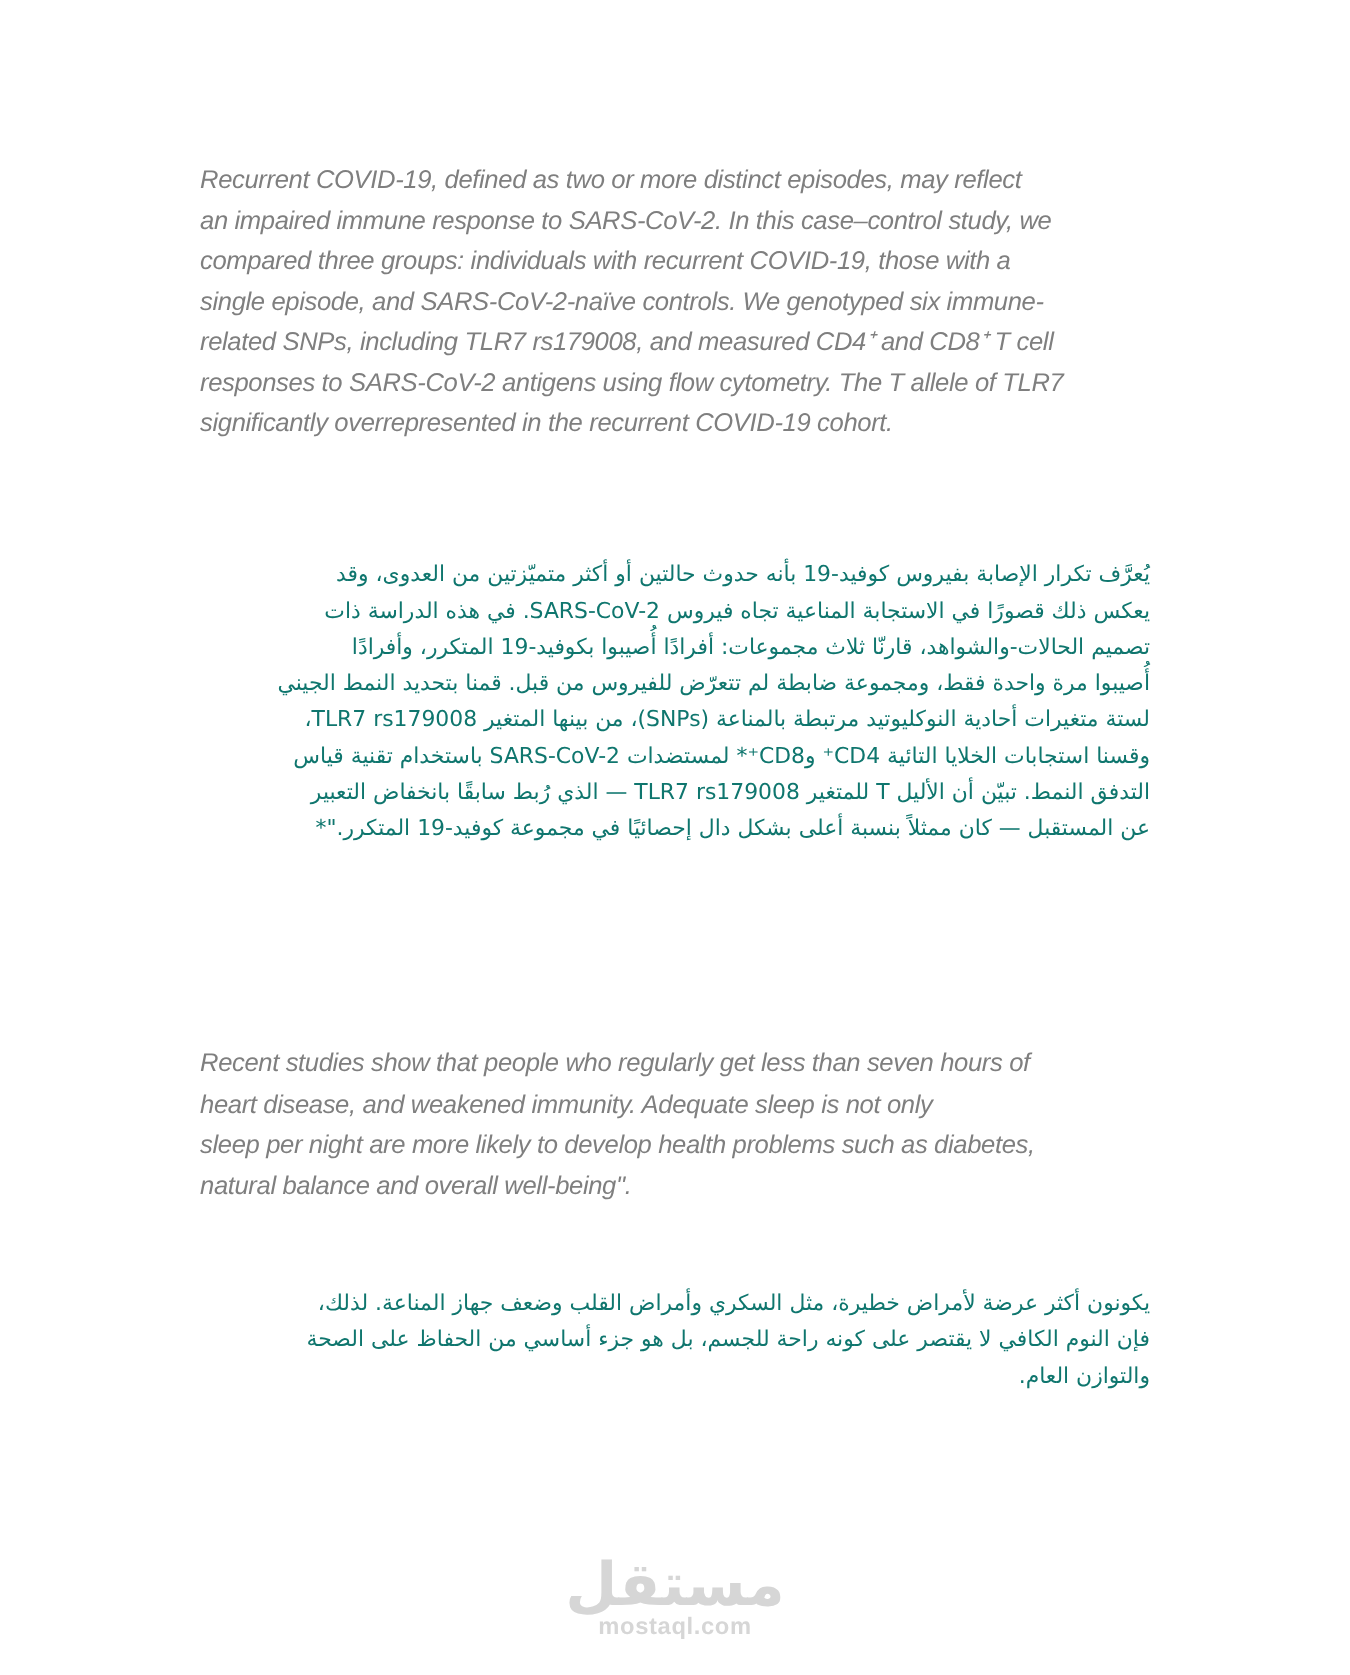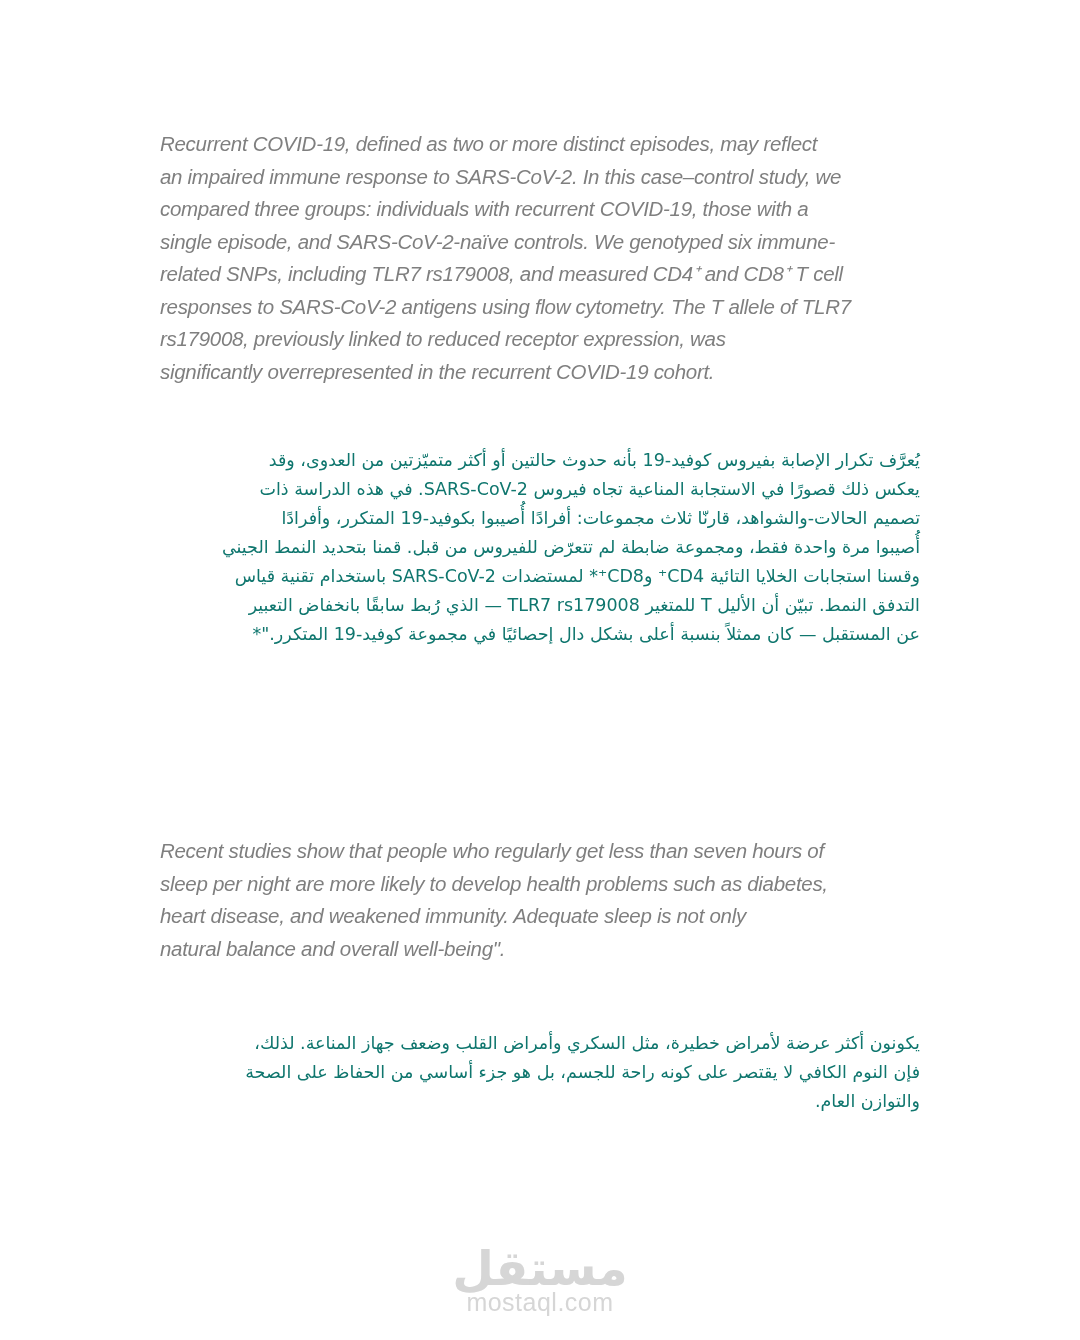--- a/index.html
+++ b/index.html
@@ -20,52 +20,52 @@
   #p1 { top: 128px; }
   #p2 { top: 446px; line-height: 29px; }
   #p3 { top: 810px; margin-top: 25px; }
   #p4 { top: 1029px; line-height: 29px; }
   .line { display: block; white-space: nowrap; }
   .watermark {
     position: absolute; left: 440px; top: 1245px; width: 200px; text-align: center;
     color: #d6d6d6;
   }
   .wm-ar { font-family: "DejaVu Sans", sans-serif; font-weight: bold; font-size: 48px; line-height: 46px; direction: rtl; }
-  .wm-en { font-family: "Liberation Sans", sans-serif; font-size: 25px; line-height: 22px; letter-spacing: 0.5px; }
+  .wm-en { font-family: "Liberation Sans", sans-serif; font-size: 19px; line-height: 22px; letter-spacing: 0.5px; font-weight: bold; }
 </style>
 </head>
 <body>
 
 <div class="page">
 
   <p class="en" id="p1">
     <span class="line">Recurrent COVID-19, defined as two or more distinct episodes, may reflect</span>
     <span class="line">an impaired immune response to SARS-CoV-2. In this case–control study, we</span>
     <span class="line">compared three groups: individuals with recurrent COVID-19, those with a</span>
     <span class="line">single episode, and SARS-CoV-2-naïve controls. We genotyped six immune-</span>
     <span class="line">related SNPs, including TLR7 rs179008, and measured CD4⁺ and CD8⁺ T cell</span>
     <span class="line">responses to SARS-CoV-2 antigens using flow cytometry. The T allele of TLR7</span>
-    <span class="line">rs179008, previously linked to reduced receptor expression, was</span>
     <span class="line">significantly overrepresented in the recurrent COVID-19 cohort.</span>
   </p>
 
   <p class="ar" id="p2">
     <span class="line">يُعرَّف تكرار الإصابة بفيروس كوفيد-19 بأنه حدوث حالتين أو أكثر متميّزتين من العدوى، وقد</span>
     <span class="line">يعكس ذلك قصورًا في الاستجابة المناعية تجاه فيروس SARS-CoV-2. في هذه الدراسة ذات</span>
     <span class="line">تصميم الحالات-والشواهد، قارنّا ثلاث مجموعات: أفرادًا أُصيبوا بكوفيد-19 المتكرر، وأفرادًا</span>
     <span class="line">أُصيبوا مرة واحدة فقط، ومجموعة ضابطة لم تتعرّض للفيروس من قبل. قمنا بتحديد النمط الجيني</span>
+    <span class="line">لستة متغيرات أحادية النوكليوتيد مرتبطة بالمناعة (SNPs)، من بينها المتغير TLR7 rs179008،</span>
     <span class="line">وقسنا استجابات الخلايا التائية CD4⁺ وCD8⁺* لمستضدات SARS-CoV-2 باستخدام تقنية قياس</span>
     <span class="line">التدفق النمط. تبيّن أن الأليل T للمتغير TLR7 rs179008 — الذي رُبط سابقًا بانخفاض التعبير</span>
     <span class="line">عن المستقبل — كان ممثلاً بنسبة أعلى بشكل دال إحصائيًا في مجموعة كوفيد-19 المتكرر."*</span>
   </p>
 
   <p class="en" id="p3">
     <span class="line">Recent studies show that people who regularly get less than seven hours of</span>
+    <span class="line">heart disease, and weakened immunity. Adequate sleep is not only</span>
     <span class="line">sleep per night are more likely to develop health problems such as diabetes,</span>
-    <span class="line">heart disease, and weakened immunity. Adequate sleep is not only</span>
     <span class="line">natural balance and overall well-being".</span>
   </p>
 
   <p class="ar" id="p4">
     <span class="line">يكونون أكثر عرضة لأمراض خطيرة، مثل السكري وأمراض القلب وضعف جهاز المناعة. لذلك،</span>
     <span class="line">فإن النوم الكافي لا يقتصر على كونه راحة للجسم، بل هو جزء أساسي من الحفاظ على الصحة</span>
     <span class="line">والتوازن العام.</span>
   </p>
 
   <div class="watermark">

